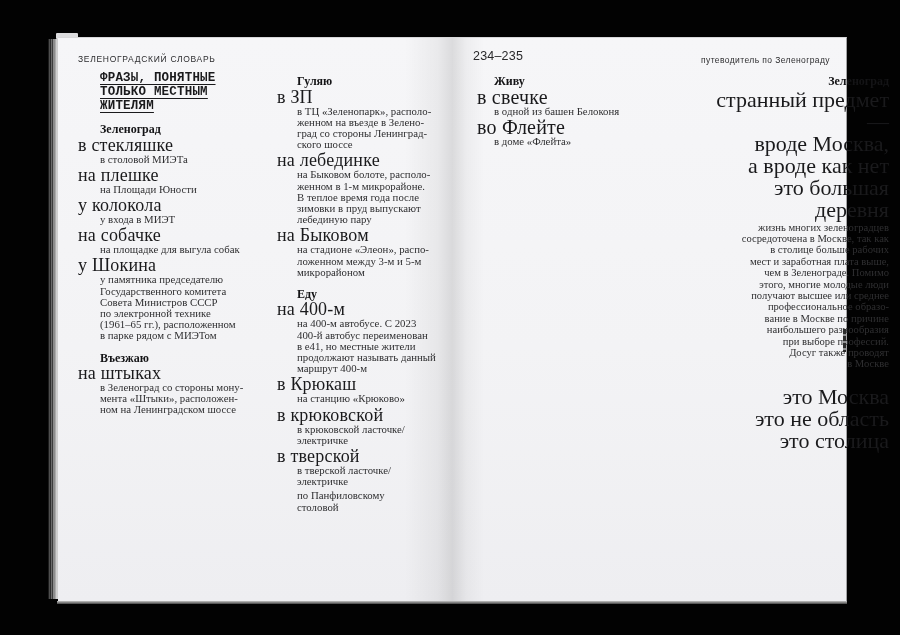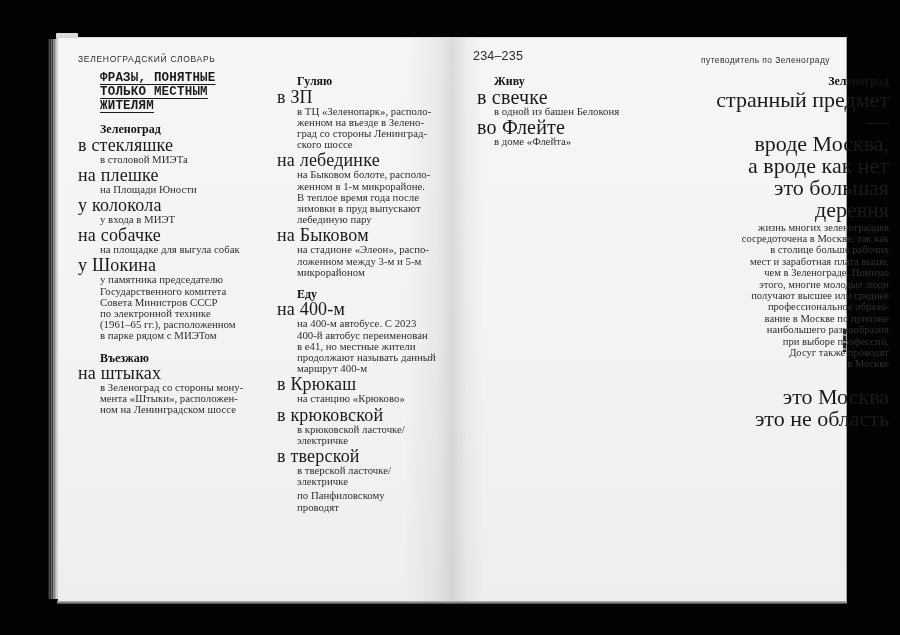--- a/index.html
+++ b/index.html
@@ -152,21 +152,21 @@
         <div class="def">в крюковской ласточке/
 электричке</div>
       </div>
       <div class="entry">
         <div class="term">в тверской</div>
         <div class="def">в тверской ласточке/
 электричке</div>
       </div>
       <div class="entry">
         <div class="def">по Панфиловскому
-проводят</div>
+столовой</div>
       </div>
     </div>
 
     <div class="col col3">
       <div class="section-head">Живу</div>
       <div class="entry">
         <div class="term">в свечке</div>
         <div class="def">в одной из башен Белоконя</div>
       </div>
       <div class="entry">
@@ -197,19 +197,22 @@
 при выборе профессий.
 Досуг также проводят
 в Москве</div>
       </div>
       <div class="entry">
         <div class="term">это Москва</div>
       </div>
       <div class="entry">
         <div class="term">это не область</div>
       </div>
+      <div class="entry">
+        <div class="term">это столица</div>
+      </div>
     </div>
 
     <div class="gutter"></div>
   </div>
 
   <div class="fore-edge-mark"></div>
 </div>
 
 </body></html>

